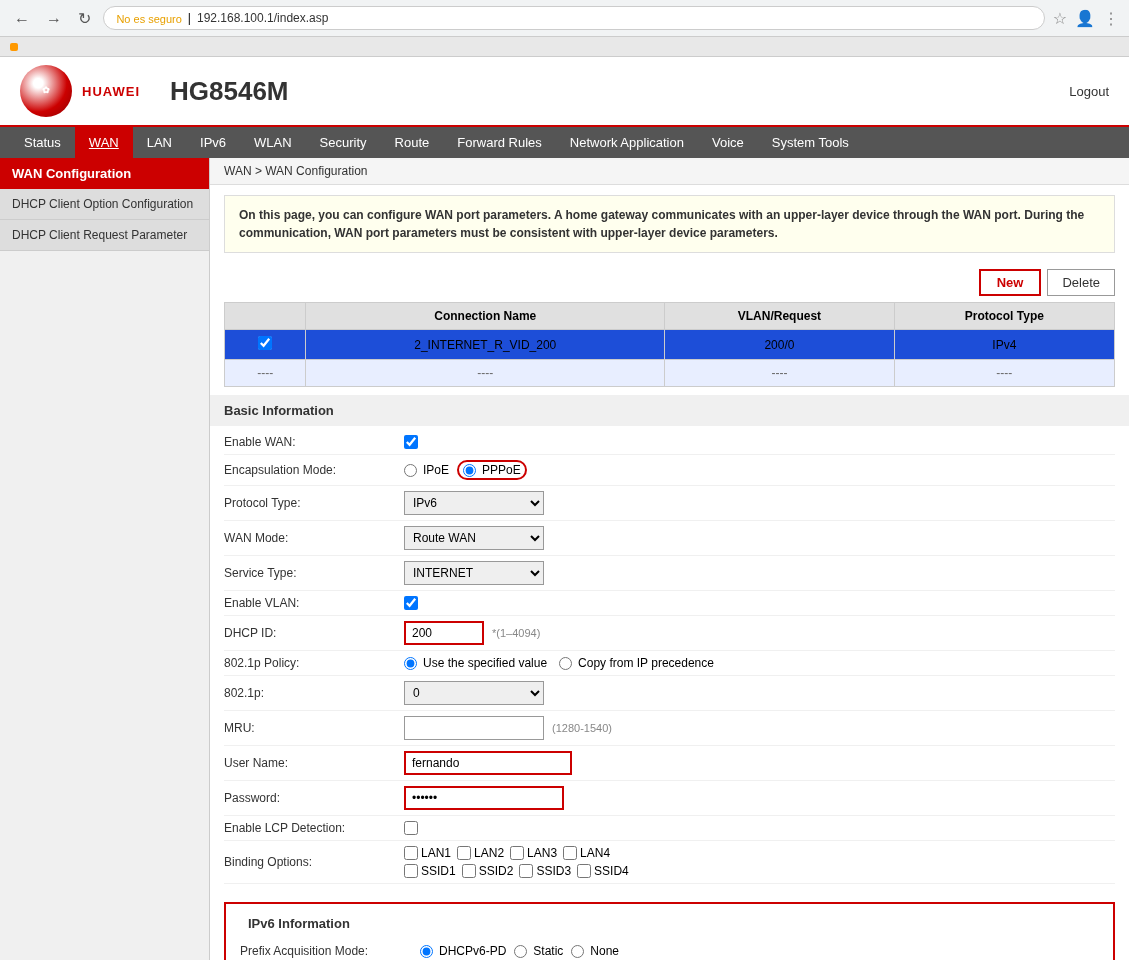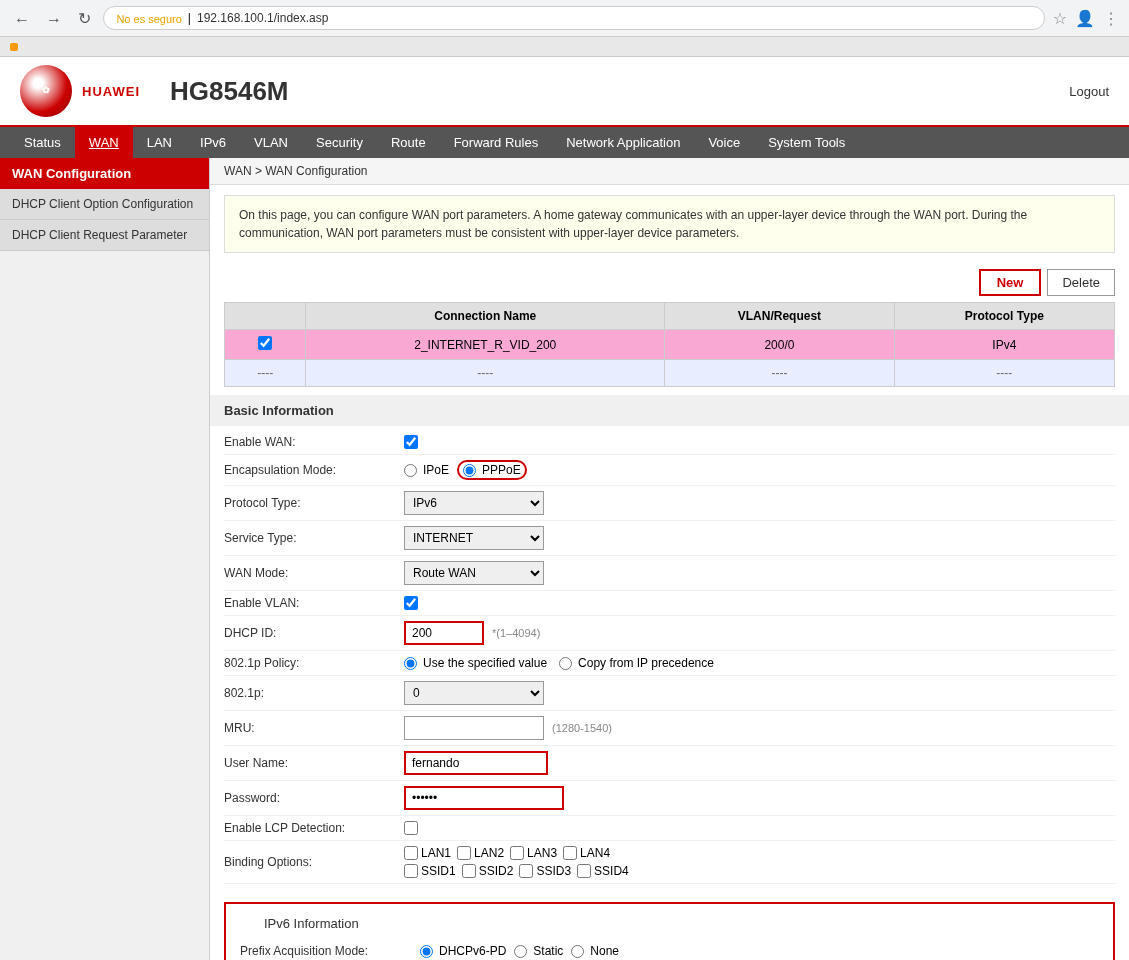--- a/index.html
+++ b/index.html
@@ -171,20 +171,21 @@
 
     
     .info-box {
       margin: 10px 14px;
       padding: 10px 14px;
       background: #ffffee;
       border: 1px solid #ddd;
       font-size: 12px;
       color: #333;
       line-height: 1.5;
+      font-weight: bold;
     }
 
     
     .toolbar {
       display: flex;
       justify-content: flex-end;
       padding: 6px 14px;
       gap: 6px;
     }
     .btn-new {
@@ -217,21 +218,21 @@
       padding: 6px 10px;
       border: 1px solid #ccc;
       font-weight: bold;
       text-align: center;
     }
     .wan-table td {
       padding: 6px 10px;
       border: 1px solid #ccc;
       text-align: center;
     }
-    .wan-table tr.selected td { background: #f9a8d4; }
+    .wan-table tr.selected td { background: #1d4ed8; }
     .wan-table tr.dash td { background: #e8eeff; color: #666; }
 
     
     .section-heading {
       padding: 8px 14px;
       font-weight: bold;
       font-size: 13px;
       color: #333;
       background: #f0f0f0;
       margin-top: 8px;
@@ -284,24 +285,23 @@
     input[type="radio"] { margin-right: 3px; }
 
     
     .ipv6-section {
       border: 2px solid #cc0000;
       margin: 8px 14px;
       padding: 8px 0;
     }
     .ipv6-title {
       padding: 4px 22px 8px;
-      font-weight: normal;
-      font-size: 13px;
-      color: #333;
-      margin-left: 16px;
+      font-weight: bold;
+      font-size: 13px;
+      color: #333;
     }
     .ipv6-form-row {
       display: flex;
       align-items: center;
       padding: 5px 14px;
       font-size: 12px;
       border-bottom: 1px solid #f0f0f0;
     }
     .ipv6-form-label {
       width: 180px;
@@ -359,21 +359,21 @@
   </div>
   <div class="model-name">HG8546M</div>
   <button class="logout-btn">Logout</button>
 </div>
 
 <div class="nav-menu">
   <div class="nav-item">Status</div>
   <div class="nav-item active">WAN</div>
   <div class="nav-item">LAN</div>
   <div class="nav-item">IPv6</div>
-  <div class="nav-item">VLAN</div>
+  <div class="nav-item">WLAN</div>
   <div class="nav-item">Security</div>
   <div class="nav-item">Route</div>
   <div class="nav-item">Forward Rules</div>
   <div class="nav-item">Network Application</div>
   <div class="nav-item">Voice</div>
   <div class="nav-item">System Tools</div>
 </div>
 
 <div class="main-layout">
 
@@ -449,35 +449,35 @@
         <div class="form-control">
           <select>
             <option value="IPv4">IPv4</option>
             <option value="IPv6" selected="">IPv6</option>
             <option value="IPv4/IPv6">IPv4/IPv6</option>
           </select>
         </div>
       </div>
 
       <div class="form-row">
+        <div class="form-label">WAN Mode:</div>
+        <div class="form-control">
+          <select>
+            <option value="Route WAN" selected="">Route WAN</option>
+            <option value="Bridge WAN">Bridge WAN</option>
+          </select>
+        </div>
+      </div>
+
+      <div class="form-row">
         <div class="form-label">Service Type:</div>
         <div class="form-control">
           <select>
             <option value="INTERNET" selected="">INTERNET</option>
             <option value="OTHER">OTHER</option>
-          </select>
-        </div>
-      </div>
-
-      <div class="form-row">
-        <div class="form-label">WAN Mode:</div>
-        <div class="form-control">
-          <select>
-            <option value="Route WAN" selected="">Route WAN</option>
-            <option value="Bridge WAN">Bridge WAN</option>
           </select>
         </div>
       </div>
 
       <div class="form-row">
         <div class="form-label">Enable VLAN:</div>
         <div class="form-control">
           <input type="checkbox" checked="" style="">
         </div>
       </div>
@@ -524,21 +524,21 @@
         <div class="form-label">MRU:</div>
         <div class="form-control">
           <input type="text" style="width: 140px;">
           <span class="hint">(1280-1540)</span>
         </div>
       </div>
 
       <div class="form-row">
         <div class="form-label">User Name:</div>
         <div class="form-control">
-          <input type="text" class="highlighted" value="fernando" style="width: 144px;">
+          <input type="text" class="highlighted" value="fernando" style="width: 168px;">
         </div>
       </div>
 
       <div class="form-row">
         <div class="form-label">Password:</div>
         <div class="form-control">
           <input type="password" class="highlighted" value="123456" style="width: 160px;">
         </div>
       </div>
 

